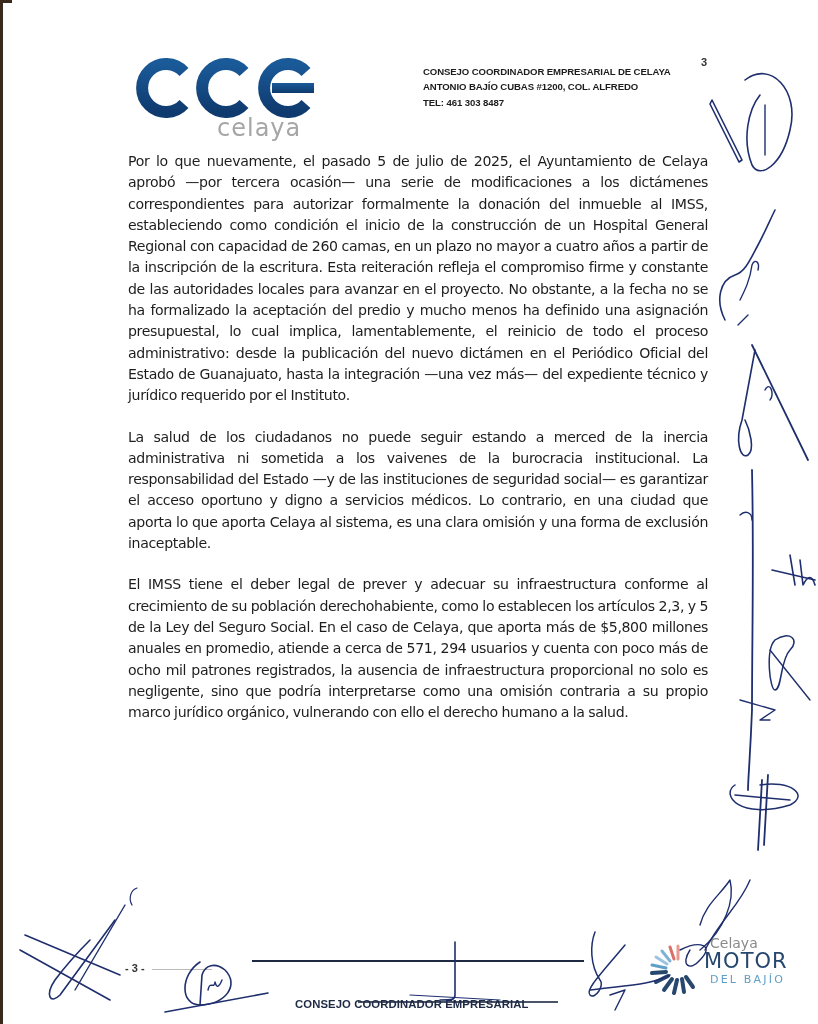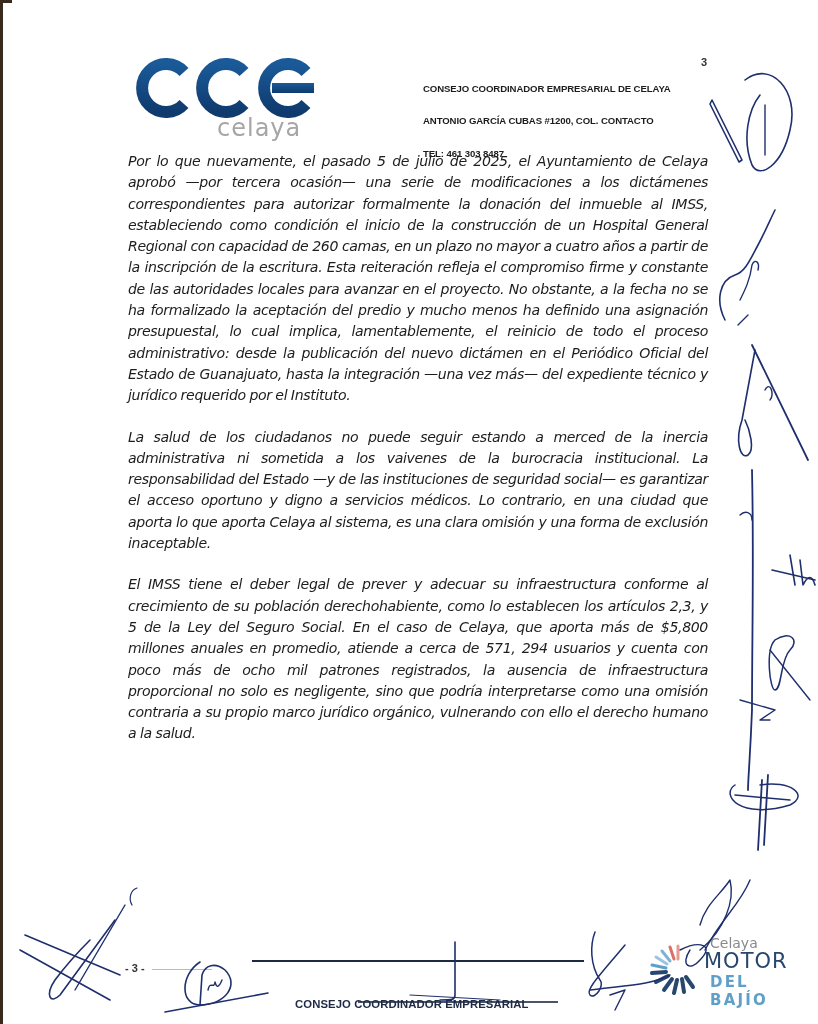--- a/index.html
+++ b/index.html
@@ -20,52 +20,52 @@
     font-family:"DejaVu Sans", sans-serif; font-size:24px; letter-spacing:1px;
     color:#a6a6a6; font-weight:normal;
   }
 
   
   .header-info {
     position:absolute; left:423px; top:64px; width:300px;
     font-family:"Liberation Sans", sans-serif; font-weight:bold;
     font-size:9.6px; line-height:15.4px; color:#1c1c1c; letter-spacing:-0.1px;
   }
-  .header-info .line { white-space:nowrap;margin-top:17px; }
+  .header-info .line { white-space:nowrap; }
   .header-info a { color:#3a8bbd; text-decoration:underline; }
   .page-top-mark {
     position:absolute; left:701px; top:56px; font-family:"Liberation Sans", sans-serif;
     font-weight:bold; font-size:11px; color:#333;
   }
 
   
   .body-text {
     position:absolute; left:128px; top:151px; width:580px;
     font-family:"DejaVu Sans", sans-serif; font-size:14.1px; line-height:21.3px;
-    color:#1d1d1d; letter-spacing:-0.35px; word-spacing:-0.5px;font-style:italic;
+    color:#1d1d1d; letter-spacing:-0.35px; word-spacing:-0.5px;
   }
   .body-text p { margin:0 0 20px 0; text-align:justify; }
 
   
   .footer-page {
     position:absolute; left:125px; top:962px; font-family:"Liberation Sans", sans-serif;
     font-size:11px; font-weight:bold; color:#333;
   }
   .footer-page-line { position:absolute; left:152px; top:969px; width:60px; height:1px; background:#bbb; }
   .footer-rule-top { position:absolute; left:252px; top:960px; width:332px; height:2px; background:#1e2a44; }
   .footer-org {
     position:absolute; left:295px; top:965px; font-family:"Liberation Sans", sans-serif;
     font-weight:bold; font-size:11.3px; color:#1e2a44; letter-spacing:0.1px;margin-top:33px;
   }
   .footer-rule-bottom { position:absolute; left:358px; top:1001px; width:200px; height:1.5px; background:#1e2a44; opacity:0.8; }
 
   .motor-logo { position:absolute; left:640px; top:935px; width:160px; height:60px; }
   .motor-celaya { position:absolute; left:70px; top:0px; font-family:"DejaVu Sans", sans-serif; font-size:14px; color:#8a8a8a; }
   .motor-motor { position:absolute; left:64px; top:14px; font-family:"DejaVu Sans", sans-serif; font-size:21px; color:#27476e; letter-spacing:1px; }
-  .motor-bajio { position:absolute; left:70px; top:38px; font-family:"DejaVu Sans", sans-serif; font-size:15px; font-weight:bold; color:#5fa0c8; letter-spacing:2.2px; }
+  .motor-bajio { position:absolute; left:70px; top:38px; font-family:"DejaVu Sans", sans-serif; font-size:11px; font-weight:normal; color:#5fa0c8; letter-spacing:2.2px; }
 
   .signatures { position:absolute; left:0; top:0; width:818px; height:1024px; pointer-events:none; }
 </style>
 </head>
 <body>
 
 <div class="left-edge"></div>
 <div class="left-edge-top"></div>
 
 <div class="logo">
@@ -82,21 +82,21 @@
     <path d="M112,14 A24,24 0 1 0 112,46" fill="none" stroke="url(#lg)" stroke-width="12" stroke-linecap="butt"></path>
 
     <path d="M174,14 A24,24 0 1 0 174,46" fill="none" stroke="url(#lg)" stroke-width="12" stroke-linecap="butt"></path>
     <rect x="140" y="25" width="42" height="10" fill="url(#lg)"></rect>
   </svg>
   <span class="logo-sub">celaya</span>
 </div>
 
 <div class="header-info">
   <div class="line">CONSEJO COORDINADOR EMPRESARIAL DE CELAYA</div>
-  <div class="line">ANTONIO GARCÍA CUBAS #1200, COL. CONTACTO</div>
+  <div class="line">ANTONIO BAJÍO CUBAS #1200, COL. ALFREDO</div>
   <div class="line">TEL: 461 303 8487</div>
 </div>
 <div class="page-top-mark">3</div>
 
 <div class="body-text">
   <p>Por lo que nuevamente, el pasado 5 de julio de 2025, el Ayuntamiento de Celaya aprobó —por tercera ocasión— una serie de modificaciones a los dictámenes correspondientes para autorizar formalmente la donación del inmueble al IMSS, estableciendo como condición el inicio de la construcción de un Hospital General Regional con capacidad de 260 camas, en un plazo no mayor a cuatro años a partir de la inscripción de la escritura. Esta reiteración refleja el compromiso firme y constante de las autoridades locales para avanzar en el proyecto. No obstante, a la fecha no se ha formalizado la aceptación del predio y mucho menos ha definido una asignación presupuestal, lo cual implica, lamentablemente, el reinicio de todo el proceso administrativo: desde la publicación del nuevo dictámen en el Periódico Oficial del Estado de Guanajuato, hasta la integración —una vez más— del expediente técnico y jurídico requerido por el Instituto.</p>
   <p>La salud de los ciudadanos no puede seguir estando a merced de la inercia administrativa ni sometida a los vaivenes de la burocracia institucional. La responsabilidad del Estado —y de las instituciones de seguridad social— es garantizar el acceso oportuno y digno a servicios médicos. Lo contrario, en una ciudad que aporta lo que aporta Celaya al sistema, es una clara omisión y una forma de exclusión inaceptable.</p>
   <p>El IMSS tiene el deber legal de prever y adecuar su infraestructura conforme al crecimiento de su población derechohabiente, como lo establecen los artículos 2,3, y 5 de la Ley del Seguro Social. En el caso de Celaya, que aporta más de $5,800 millones anuales en promedio, atiende a cerca de 571, 294 usuarios y cuenta con poco más de ocho mil patrones registrados, la ausencia de infraestructura proporcional no solo es negligente, sino que podría interpretarse como una omisión contraria a su propio marco jurídico orgánico, vulnerando con ello el derecho humano a la salud.</p>
 </div>
 

